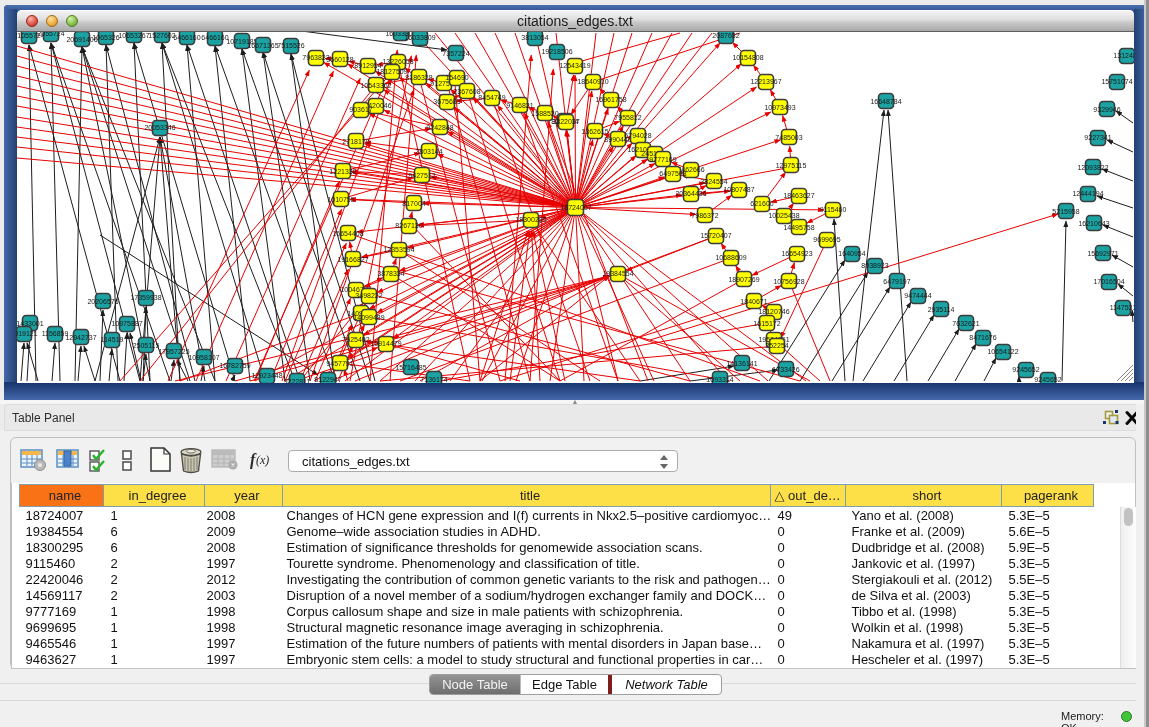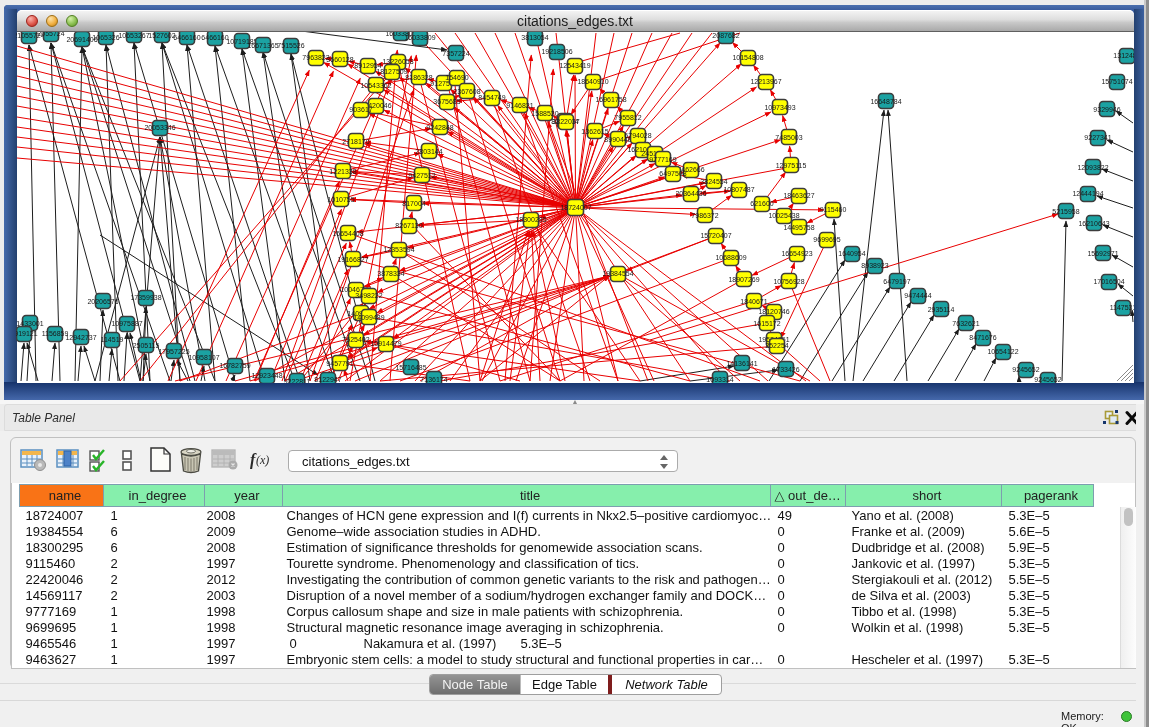--- a/index.html
+++ b/index.html
@@ -26,30 +26,30 @@
 #l1 { left:9px; background:radial-gradient(circle at 35% 30%, #f8a49d 0%, #e followed 0%, #e2574b 45%, #b5281e 100%); background:radial-gradient(circle at 35% 28%,#f9b3ac,#e05a4e 55%,#a8241b 100%); border:1px solid #9d2019;}
 #l2 { left:29px; background:radial-gradient(circle at 35% 28%,#fbe2a9,#f2b143 55%,#b97c13 100%); border:1px solid #9e6d12;}
 #l3 { left:49px; background:radial-gradient(circle at 35% 28%,#d3f0a8,#8cc152 55%,#5a8f27 100%); border:1px solid #527f22;}
 #canvas { position:absolute; left:12.5px; top:27px; width:1117.5px; height:350.5px;
   background:#fff; }
 
 #divider { position:absolute; left:0; top:400px; width:1146px; height:4px; background:#f6f6f6; }
 #grip { position:absolute; left:570px; top:399px; width:10px; height:5px; color:#8a8a8a; font-size:7px; line-height:5px; text-align:center;}
 #tpheader { position:absolute; left:4px; top:404px; width:1139px; height:27px;
   background:#e9e9e9; border:1px solid #dcdcdc; border-radius:3px 3px 0 0; }
-#tpheader .t { position:absolute; left:7px; top:6px; font-size:12px; color:#2e2e2e;font-style:italic; }
+#tpheader .t { position:absolute; left:7px; top:6px; font-size:12px; color:#2e2e2e; }
 #panelbg { position:absolute; left:0; top:431px; width:1146px; height:296px; background:#f0f0f0; }
 #container { position:absolute; left:10px; top:437px; width:1126px; height:232px;
   background:#f1f1f1; border:1px solid #c0c0c0; border-radius:6px; }
 #tablewrap { position:absolute; left:11px; top:483px; width:1125px; height:186px;
   background:#fff; border-left:1px solid #c0c0c0; border-right:1px solid #c0c0c0; border-bottom:1px solid #c0c0c0;}
 
 #thead { position:absolute; left:6.5px; top:1px; width:1075px; height:23px; display:flex;
   font-size:13px; color:#222; }
-#thead div { background:#86efac; border-right:1px solid #7d9eaf; border-top:1px solid #7d9eaf; border-bottom:1px solid #7d9eaf;
+#thead div { background:#fde047; border-right:1px solid #7d9eaf; border-top:1px solid #7d9eaf; border-bottom:1px solid #7d9eaf;
   display:flex; align-items:center; justify-content:center; height:23px; padding-left:8px; }
 #thead div:first-child { border-left:1px solid #7b9daf; }
 .tr { display:flex; height:16px; font-size:13px; color:#111; line-height:16px; }
 .tr > div { overflow:hidden; white-space:nowrap; }
 .c0 { width:85px; padding-left:7px; }
 .c1 { width:101px; padding-left:7px; }
 .c2 { width:78px; padding-left:2px; }
 .c3 { width:488px; padding-left:4px; }
 .c4 { width:75px; padding-left:7px; }
 .c5 { width:156px; padding-left:6px; }
@@ -813,21 +813,21 @@
           <div class="c2">2008</div>
           <div class="c3">Estimation of significance thresholds for genomewide association scans.</div>
           <div class="c4">0</div>
           <div class="c5">Dudbridge et al. (2008)</div>
           <div class="c6">5.9E–5</div>
         </div>
 <div class="tr">
           <div class="c0">9115460</div>
           <div class="c1">2</div>
           <div class="c2">1997</div>
-          <div class="c3">Tourette syndrome. Phenomenology and classification of tics.</div>
+          <div class="c3">Tourette syndrome. Phenomenology and classification of title.</div>
           <div class="c4">0</div>
           <div class="c5">Jankovic et al. (1997)</div>
           <div class="c6">5.3E–5</div>
         </div>
 <div class="tr">
           <div class="c0">22420046</div>
           <div class="c1">2</div>
           <div class="c2">2012</div>
           <div class="c3">Investigating the contribution of common genetic variants to the risk and pathogen…</div>
           <div class="c4">0</div>
@@ -858,20 +858,21 @@
           <div class="c2">1998</div>
           <div class="c3">Structural magnetic resonance image averaging in schizophrenia.</div>
           <div class="c4">0</div>
           <div class="c5">Wolkin et al. (1998)</div>
           <div class="c6">5.3E–5</div>
         </div>
 <div class="tr">
           <div class="c0">9465546</div>
           <div class="c1">1</div>
           <div class="c2">1997</div>
+          <div class="c3">Estimation of the future numbers of patients with mental disorders in Japan base…</div>
           <div class="c4">0</div>
           <div class="c5">Nakamura et al. (1997)</div>
           <div class="c6">5.3E–5</div>
         </div>
 <div class="tr">
           <div class="c0">9463627</div>
           <div class="c1">1</div>
           <div class="c2">1997</div>
           <div class="c3">Embryonic stem cells: a model to study structural and functional properties in car…</div>
           <div class="c4">0</div>

